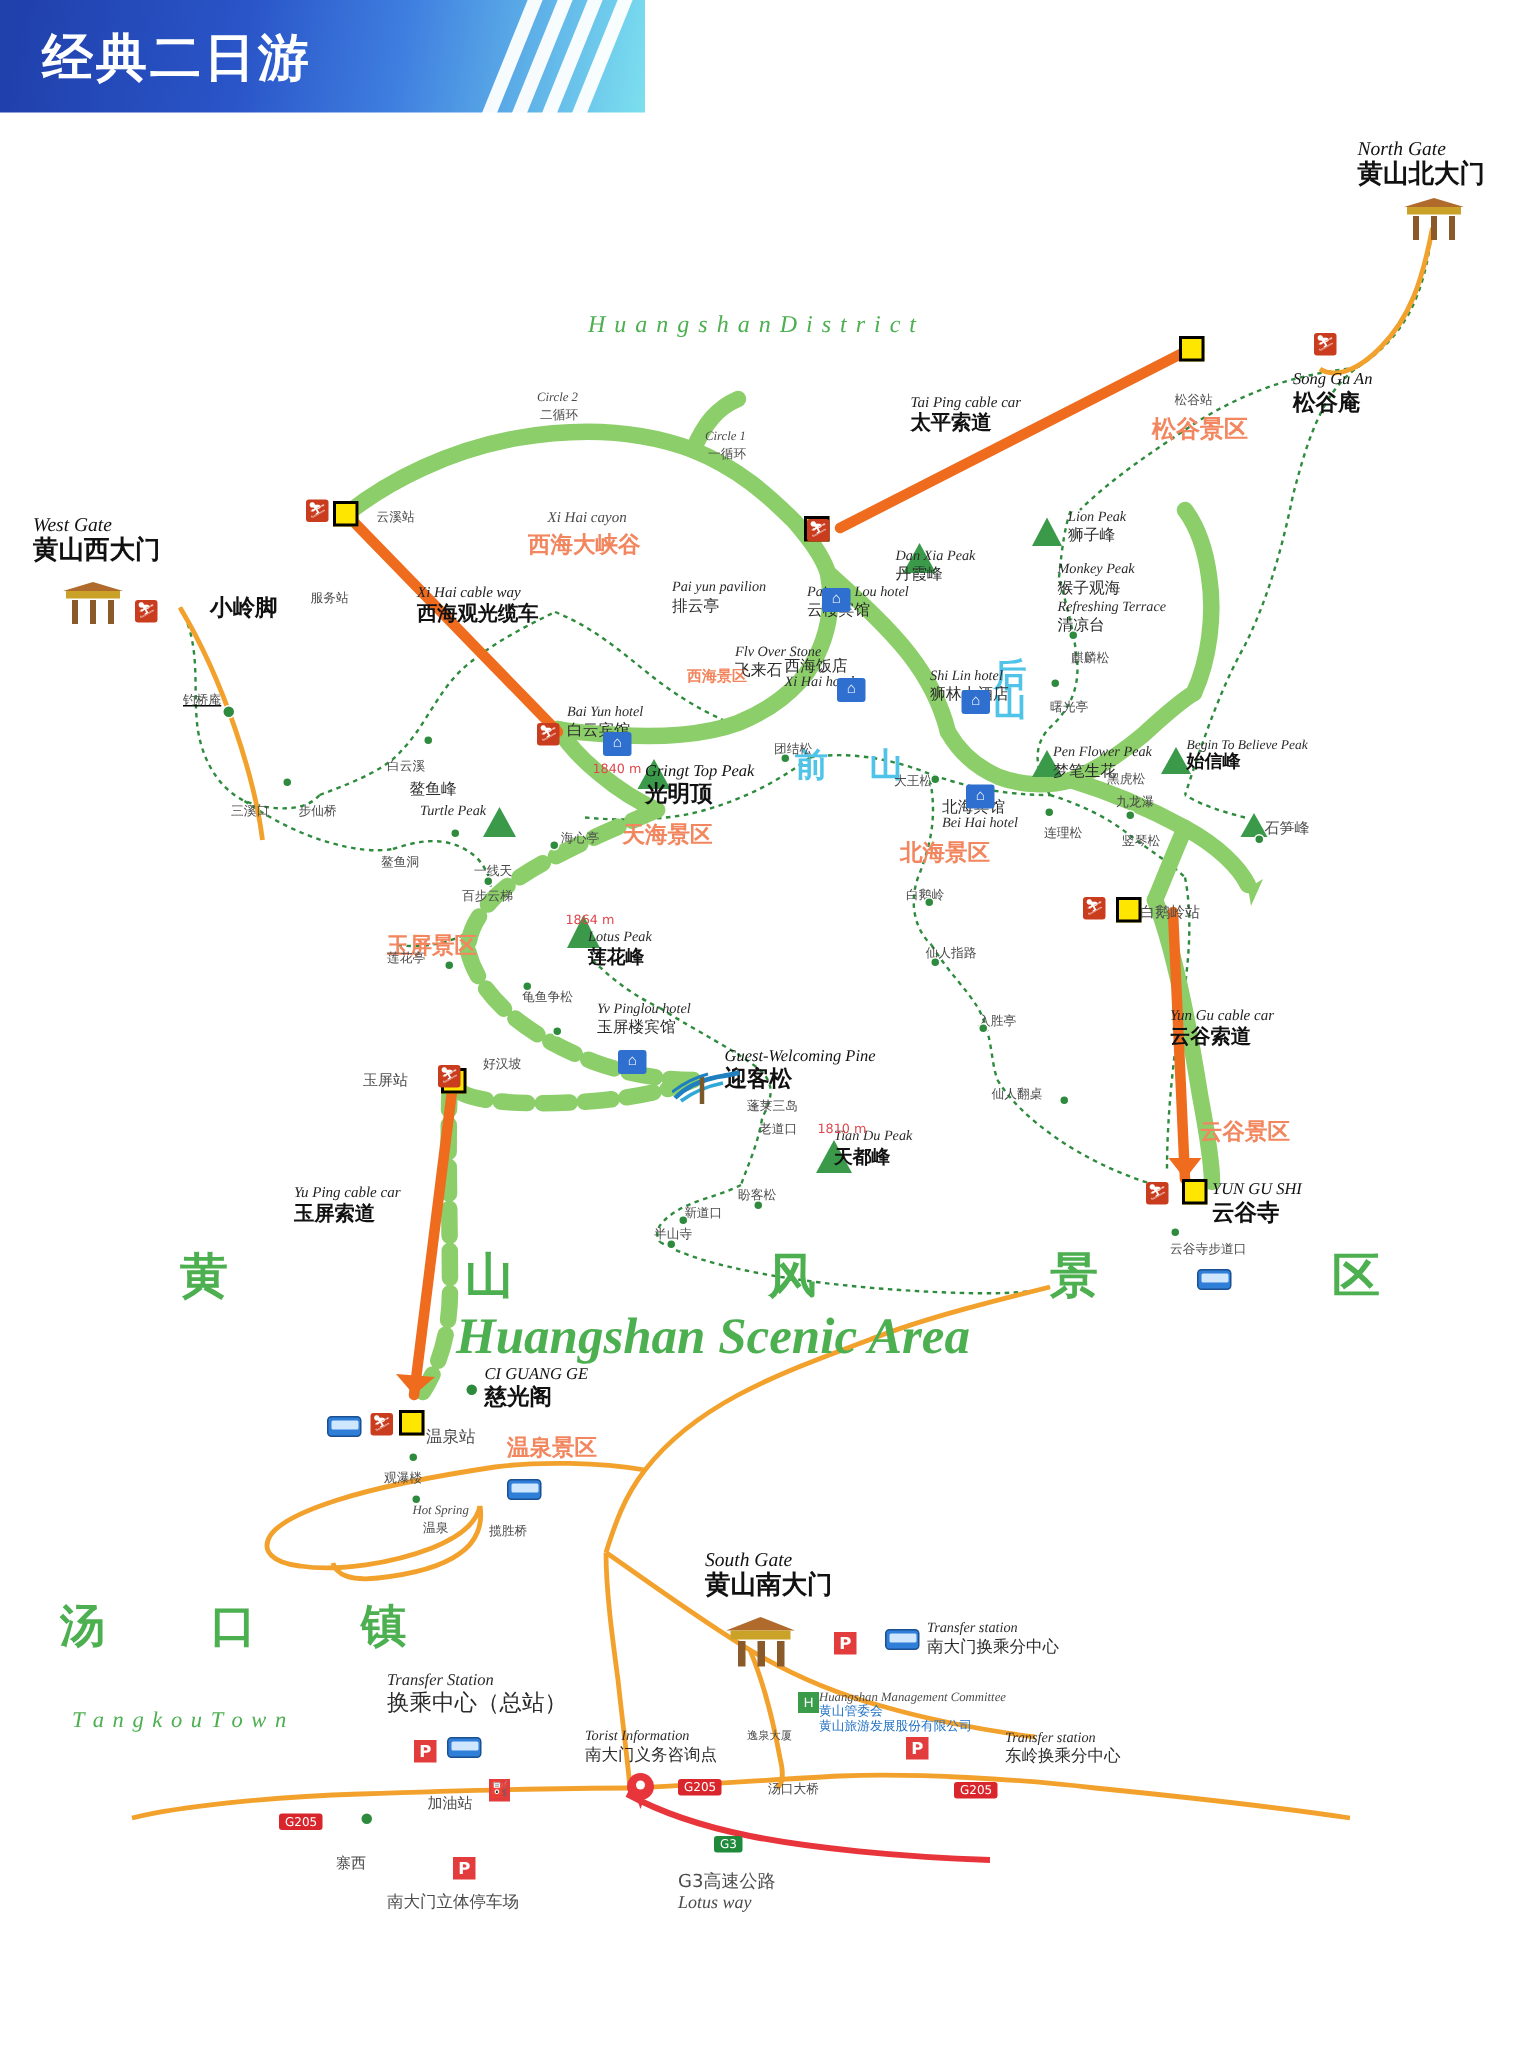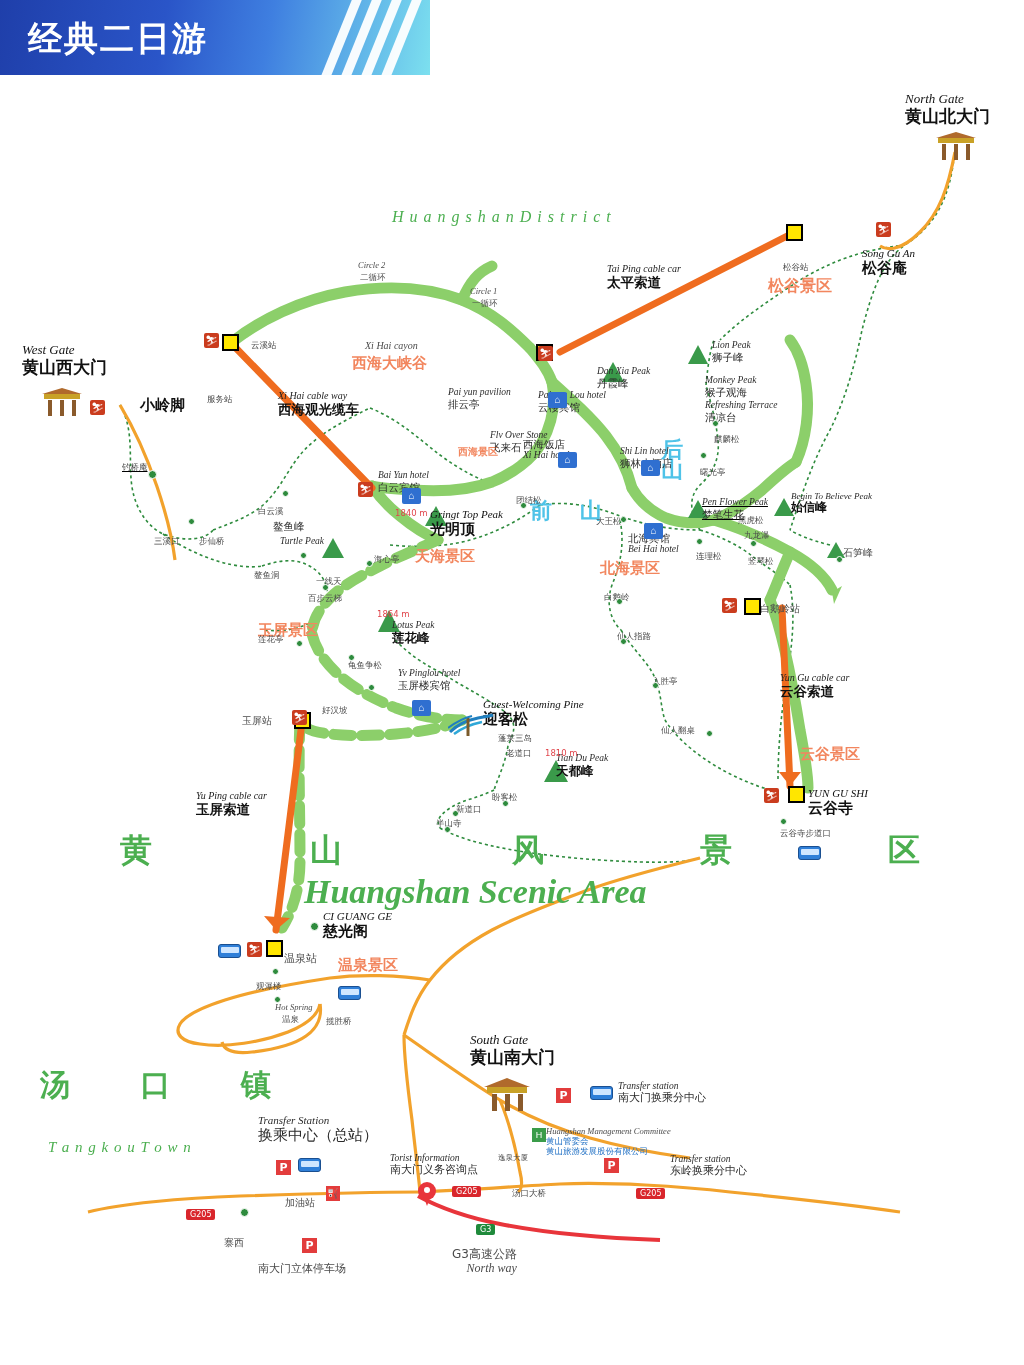--- a/index.html
+++ b/index.html
@@ -400,21 +400,21 @@
       <span class="cn">云楼宾馆</span>
     </div>
   <div class="lbl site" style="left:620px; top:446px;">
       <span class="en">Shi Lin hotel</span>
       <span class="cn">狮林大酒店</span>
     </div>
   <div class="lbl site" style="left:398px; top:668px;">
       <span class="en">Yv Pinglou hotel</span>
       <span class="cn">玉屏楼宾馆</span>
     </div>
-  <div class="lbl site" style="left:702px; top:497px;text-decoration:underline;">
+  <div class="lbl site" style="left:702px; top:497px;">
       <span class="en">Pen Flower Peak</span>
       <span class="cn">梦笔生花</span>
     </div>
   <div class="lbl site" style="left:712px; top:340px;">
       <span class="en">Lion Peak</span>
       <span class="cn">狮子峰</span>
     </div>
   <div class="lbl site" style="left:705px; top:375px;">
       <span class="en">Monkey Peak</span>
       <span class="cn">猴子观海</span>
@@ -512,23 +512,23 @@
   <div class="lbl" style="left:546px; top:1127px;">
     <span class="tiny-it" style="display:block;">Huangshan Management Committee</span>
     <span class="tiny" style="display:block; color:#1f6fc4;">黄山管委会</span>
     <span class="tiny" style="display:block; color:#1f6fc4;">黄山旅游发展股份有限公司</span>
   </div>
   <div class="lbl site" style="left:390px; top:1153px;">
     <span class="en">Torist Information</span>
       <span class="cn" style="font-size:11px;">南大门义务咨询点</span>
   </div>
 
-  <div class="lbl" style="left:452px; top:1248px; text-align:right;">
+  <div class="lbl" style="left:452px; top:1248px; text-align:left;">
     <span class="tiny" style="font-size:12px; display:block;">G3高速公路</span>
-    <span class="tiny-it" style="font-size:12px; display:block;">North way</span>
+    <span class="tiny-it" style="font-size:12px; display:block;">Lotus way</span>
   </div>
 
   <div class="shield" style="left:186px; top:1209px;">G205</div>
   <div class="shield" style="left:452px; top:1186px;">G205</div>
   <div class="shield" style="left:636px; top:1188px;">G205</div>
   <div class="shield g" style="left:476px; top:1224px;">G3</div>
 
   <div class="ystation" style="left:786px; top:224px;"></div>
   <div class="cbl-icon" style="left:876px; top:222px;">⛷</div>
   <div class="ystation" style="left:222px; top:334px;"></div>

